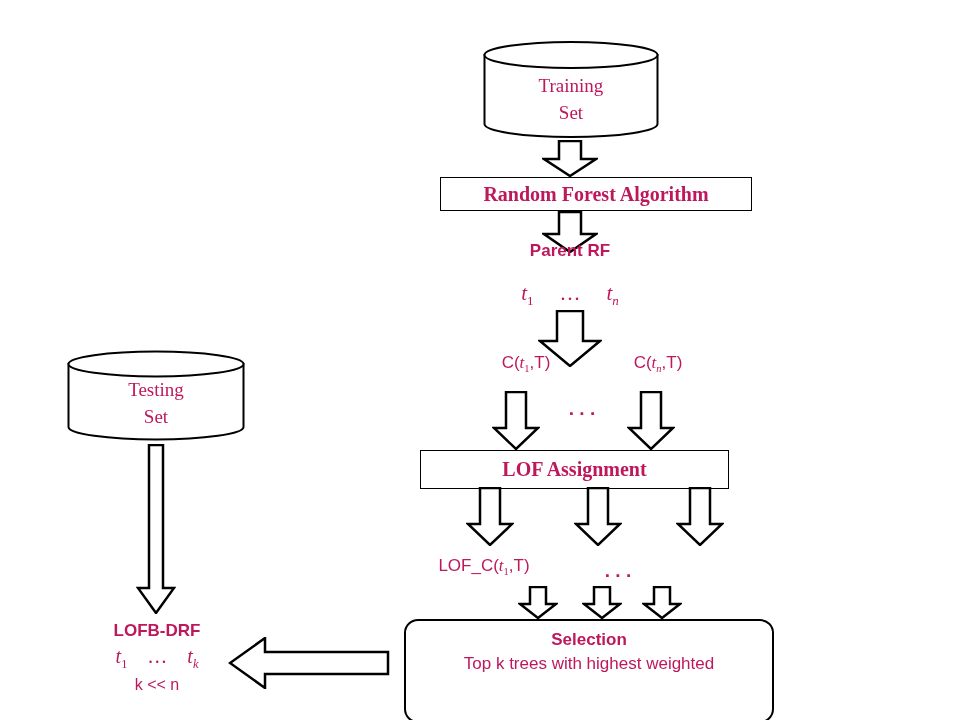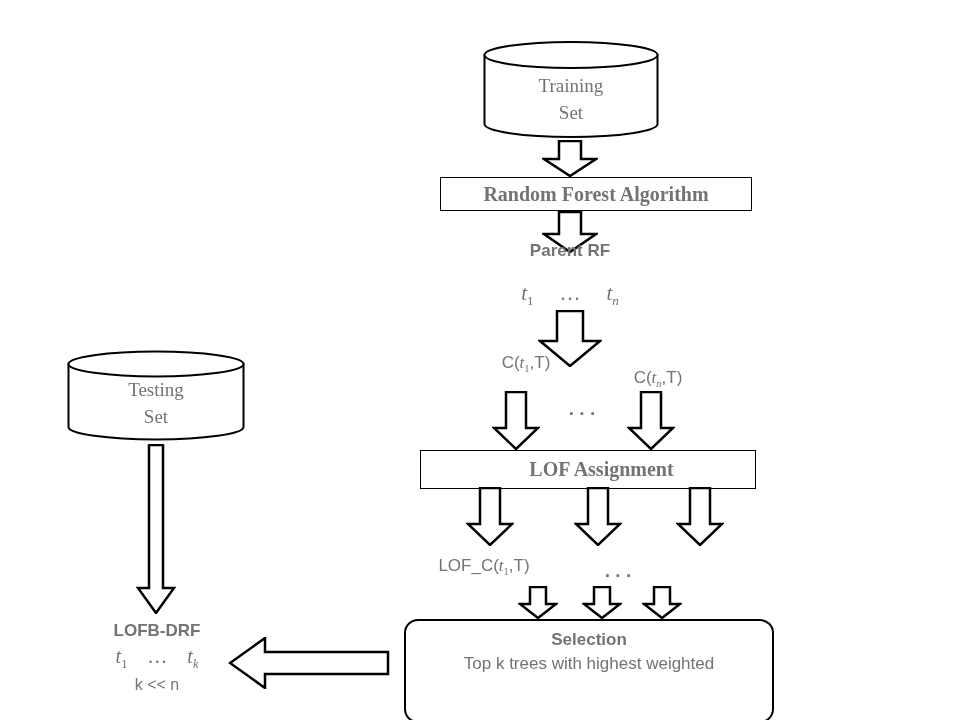--- a/index.html
+++ b/index.html
@@ -1,16 +1,16 @@
 <!DOCTYPE html>
 <html><head>
 <meta charset="utf-8">
 <style>
   html,body{margin:0;padding:0;background:#ffffff;}
-  .stage{position:relative;width:960px;height:720px;background:#fff;overflow:hidden;color:#737373;
+  .stage{position:relative;width:960px;height:720px;background:#fff;overflow:hidden;color:#be185d;
          font-family:"Liberation Sans",sans-serif;}
   .abs{position:absolute;}
   .center{text-align:center;}
   .serif{font-family:"Liberation Serif",serif;}
   .bold{font-weight:700;}
   .mvar{font-family:"Liberation Serif",serif;font-style:italic;}
   sub{font-size:0.62em;}
   .msub{font-family:"Liberation Serif",serif;font-style:normal;}
   .msub.it{font-style:italic;}
   .rectbox{border:1.6px solid #000;background:#fff;display:flex;align-items:center;justify-content:center;}
@@ -59,31 +59,31 @@
 
   <div class="abs center trees" style="left:470px;top:281px;width:200px;">
     <span><span class="mvar">t</span><sub class="msub">1</sub></span><span class="sp"></span><span class="serif">…</span><span class="sp"></span><span><span class="mvar">t</span><sub class="msub it">n</sub></span>
   </div>
 
   <svg class="arrow abs" style="left:538px;top:310px;" width="64" height="57" viewBox="0 0 64 57">
     <polygon points="19,1 45,1 45,31 62,31 32,56 2,31 19,31"></polygon>
   </svg>
 
   <div class="abs center lbl" style="left:464px;top:353px;width:124px;"><span>C(</span><span class="mvar">t</span><sub class="msub">1</sub><span>,T)</span></div>
-  <div class="abs center lbl" style="left:596px;top:368px;width:124px;"><span>C(</span><span class="mvar">t</span><sub class="msub it">n</sub><span>,T)</span></div>
+  <div class="abs center lbl" style="left:596px;top:353px;width:124px;"><span>C(</span><span class="mvar">t</span><sub class="msub it">n</sub><span>,T)</span></div>
 
   <svg class="arrow abs" style="left:492px;top:391px;" width="48" height="59" viewBox="0 0 48 59">
     <polygon points="14,1 34,1 34,37 46,37 24,58 2,37 14,37"></polygon>
   </svg>
   <div class="abs center dots" style="left:550px;top:398px;width:64px;">. . .</div>
   <svg class="arrow abs" style="left:627px;top:391px;" width="48" height="59" viewBox="0 0 48 59">
     <polygon points="14,1 34,1 34,37 46,37 24,58 2,37 14,37"></polygon>
   </svg>
 
-  <div class="abs rectbox" style="left:420px;top:450px;width:307px;height:37px;padding-left:27px;">
+  <div class="abs rectbox" style="left:420px;top:450px;width:307px;height:37px;">
     <span class="boxlabel">LOF Assignment</span>
   </div>
 
   <svg class="arrow abs" style="left:466px;top:487px;" width="48" height="59" viewBox="0 0 48 59">
     <polygon points="14,1 34,1 34,37 46,37 24,58 2,37 14,37"></polygon>
   </svg>
   <svg class="arrow abs" style="left:574px;top:487px;" width="48" height="59" viewBox="0 0 48 59">
     <polygon points="14,1 34,1 34,37 46,37 24,58 2,37 14,37"></polygon>
   </svg>
   <svg class="arrow abs" style="left:676px;top:487px;" width="48" height="59" viewBox="0 0 48 59">

